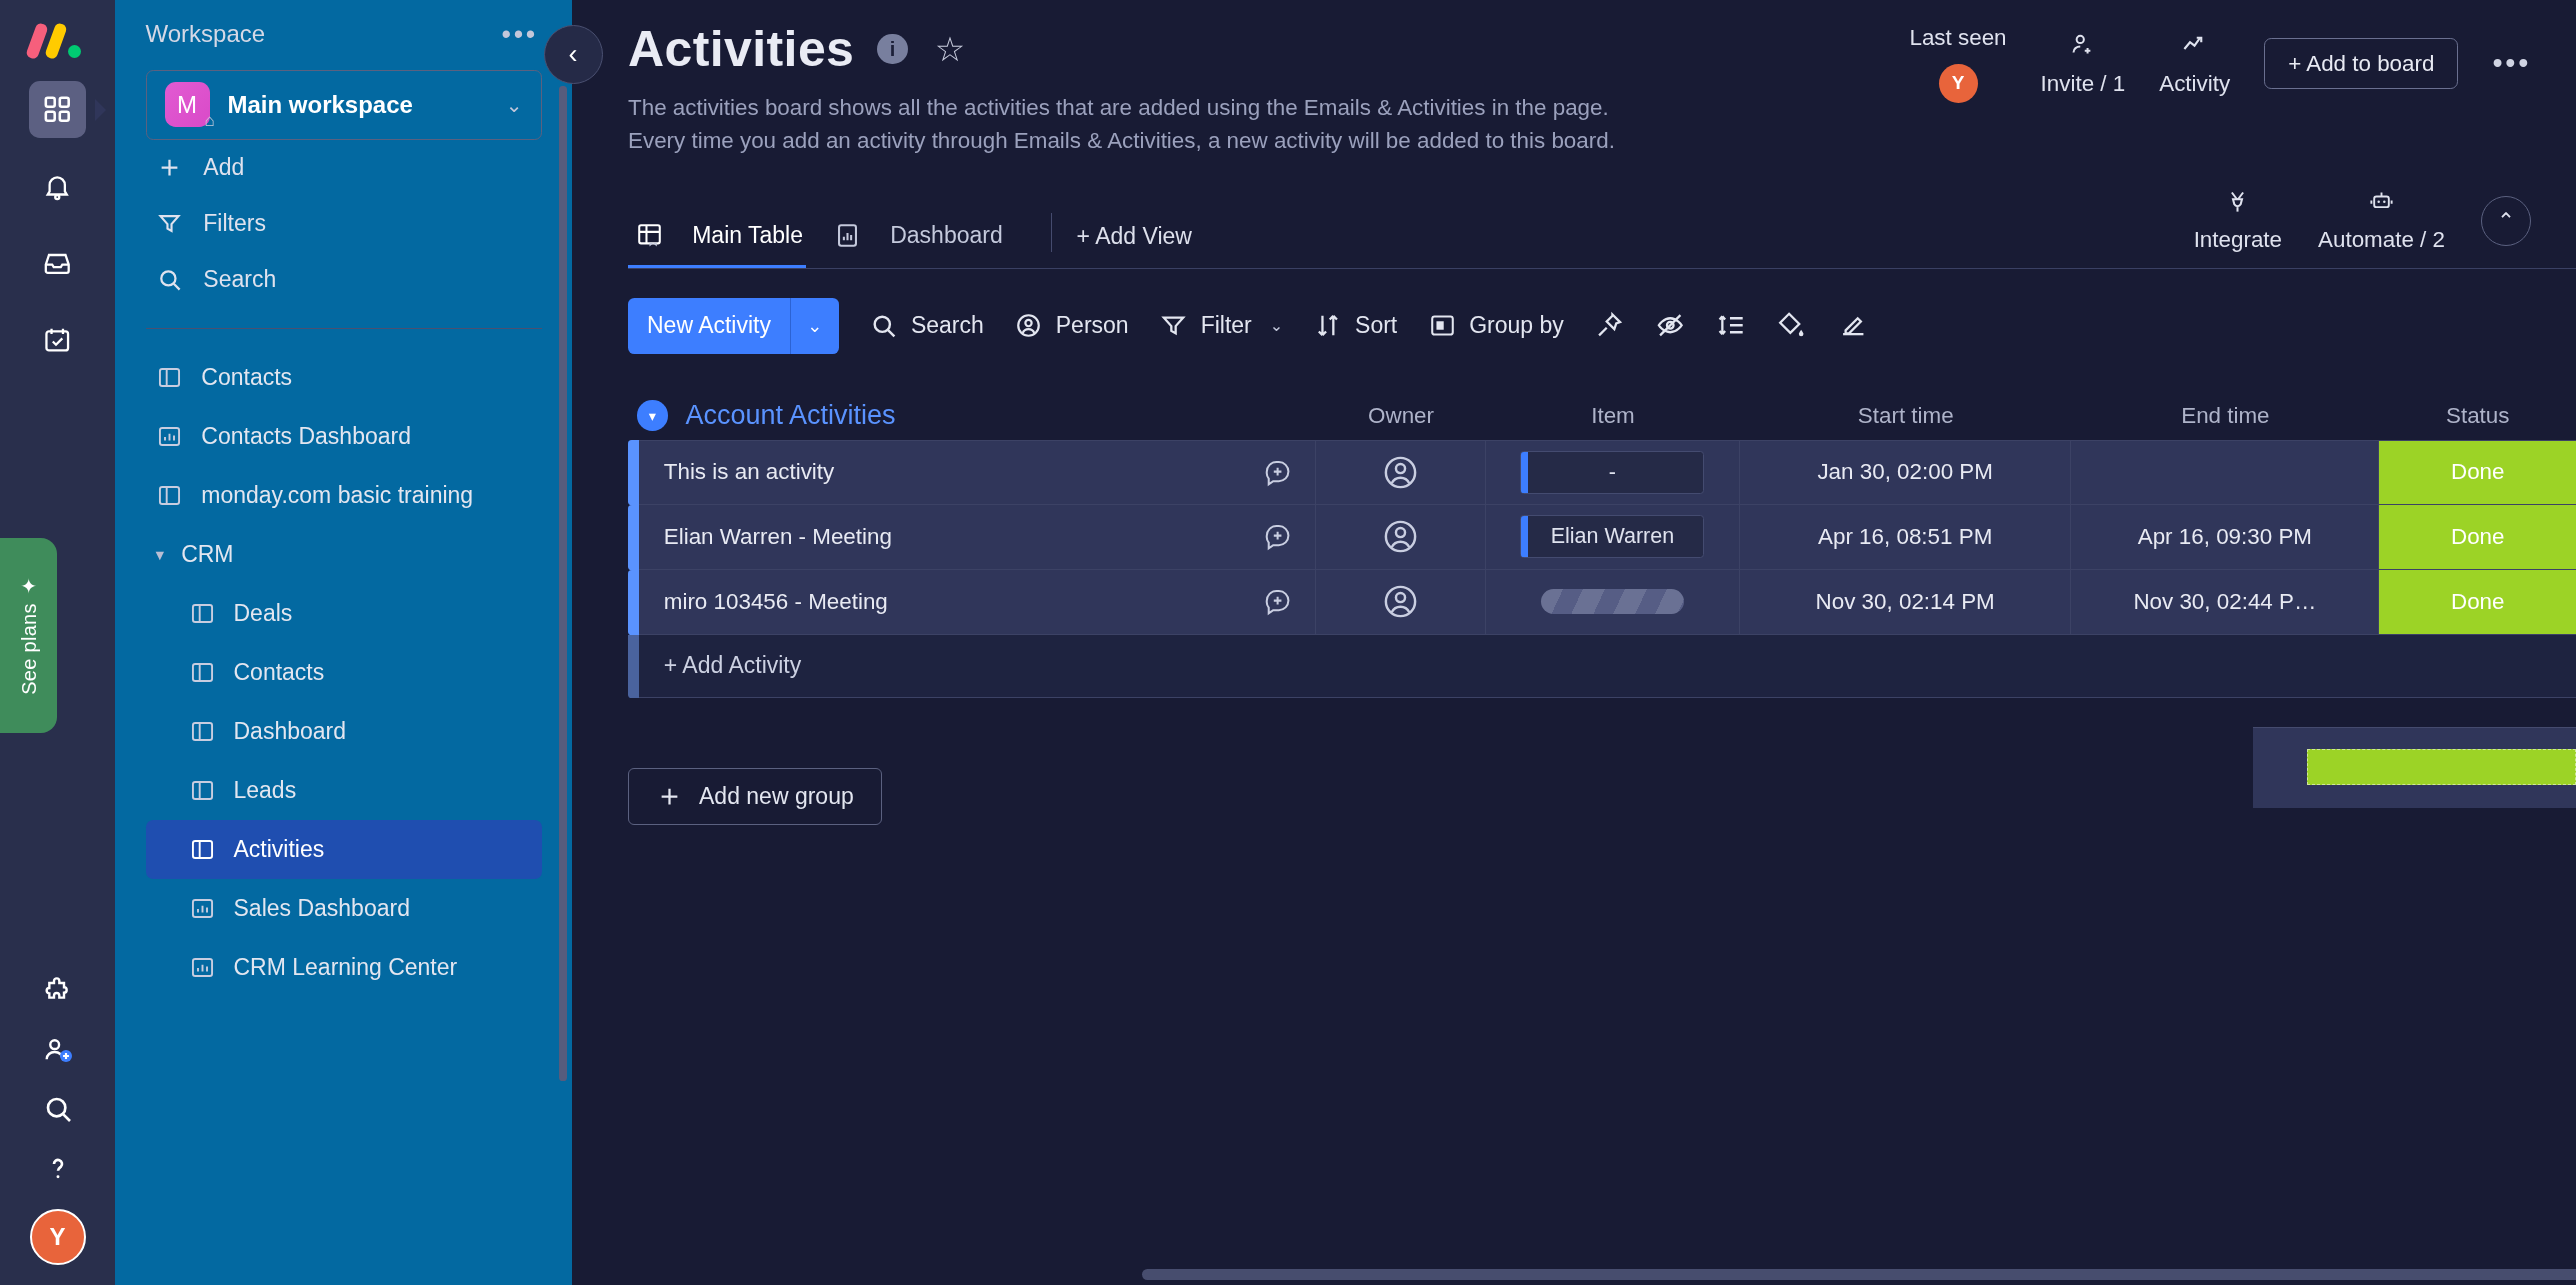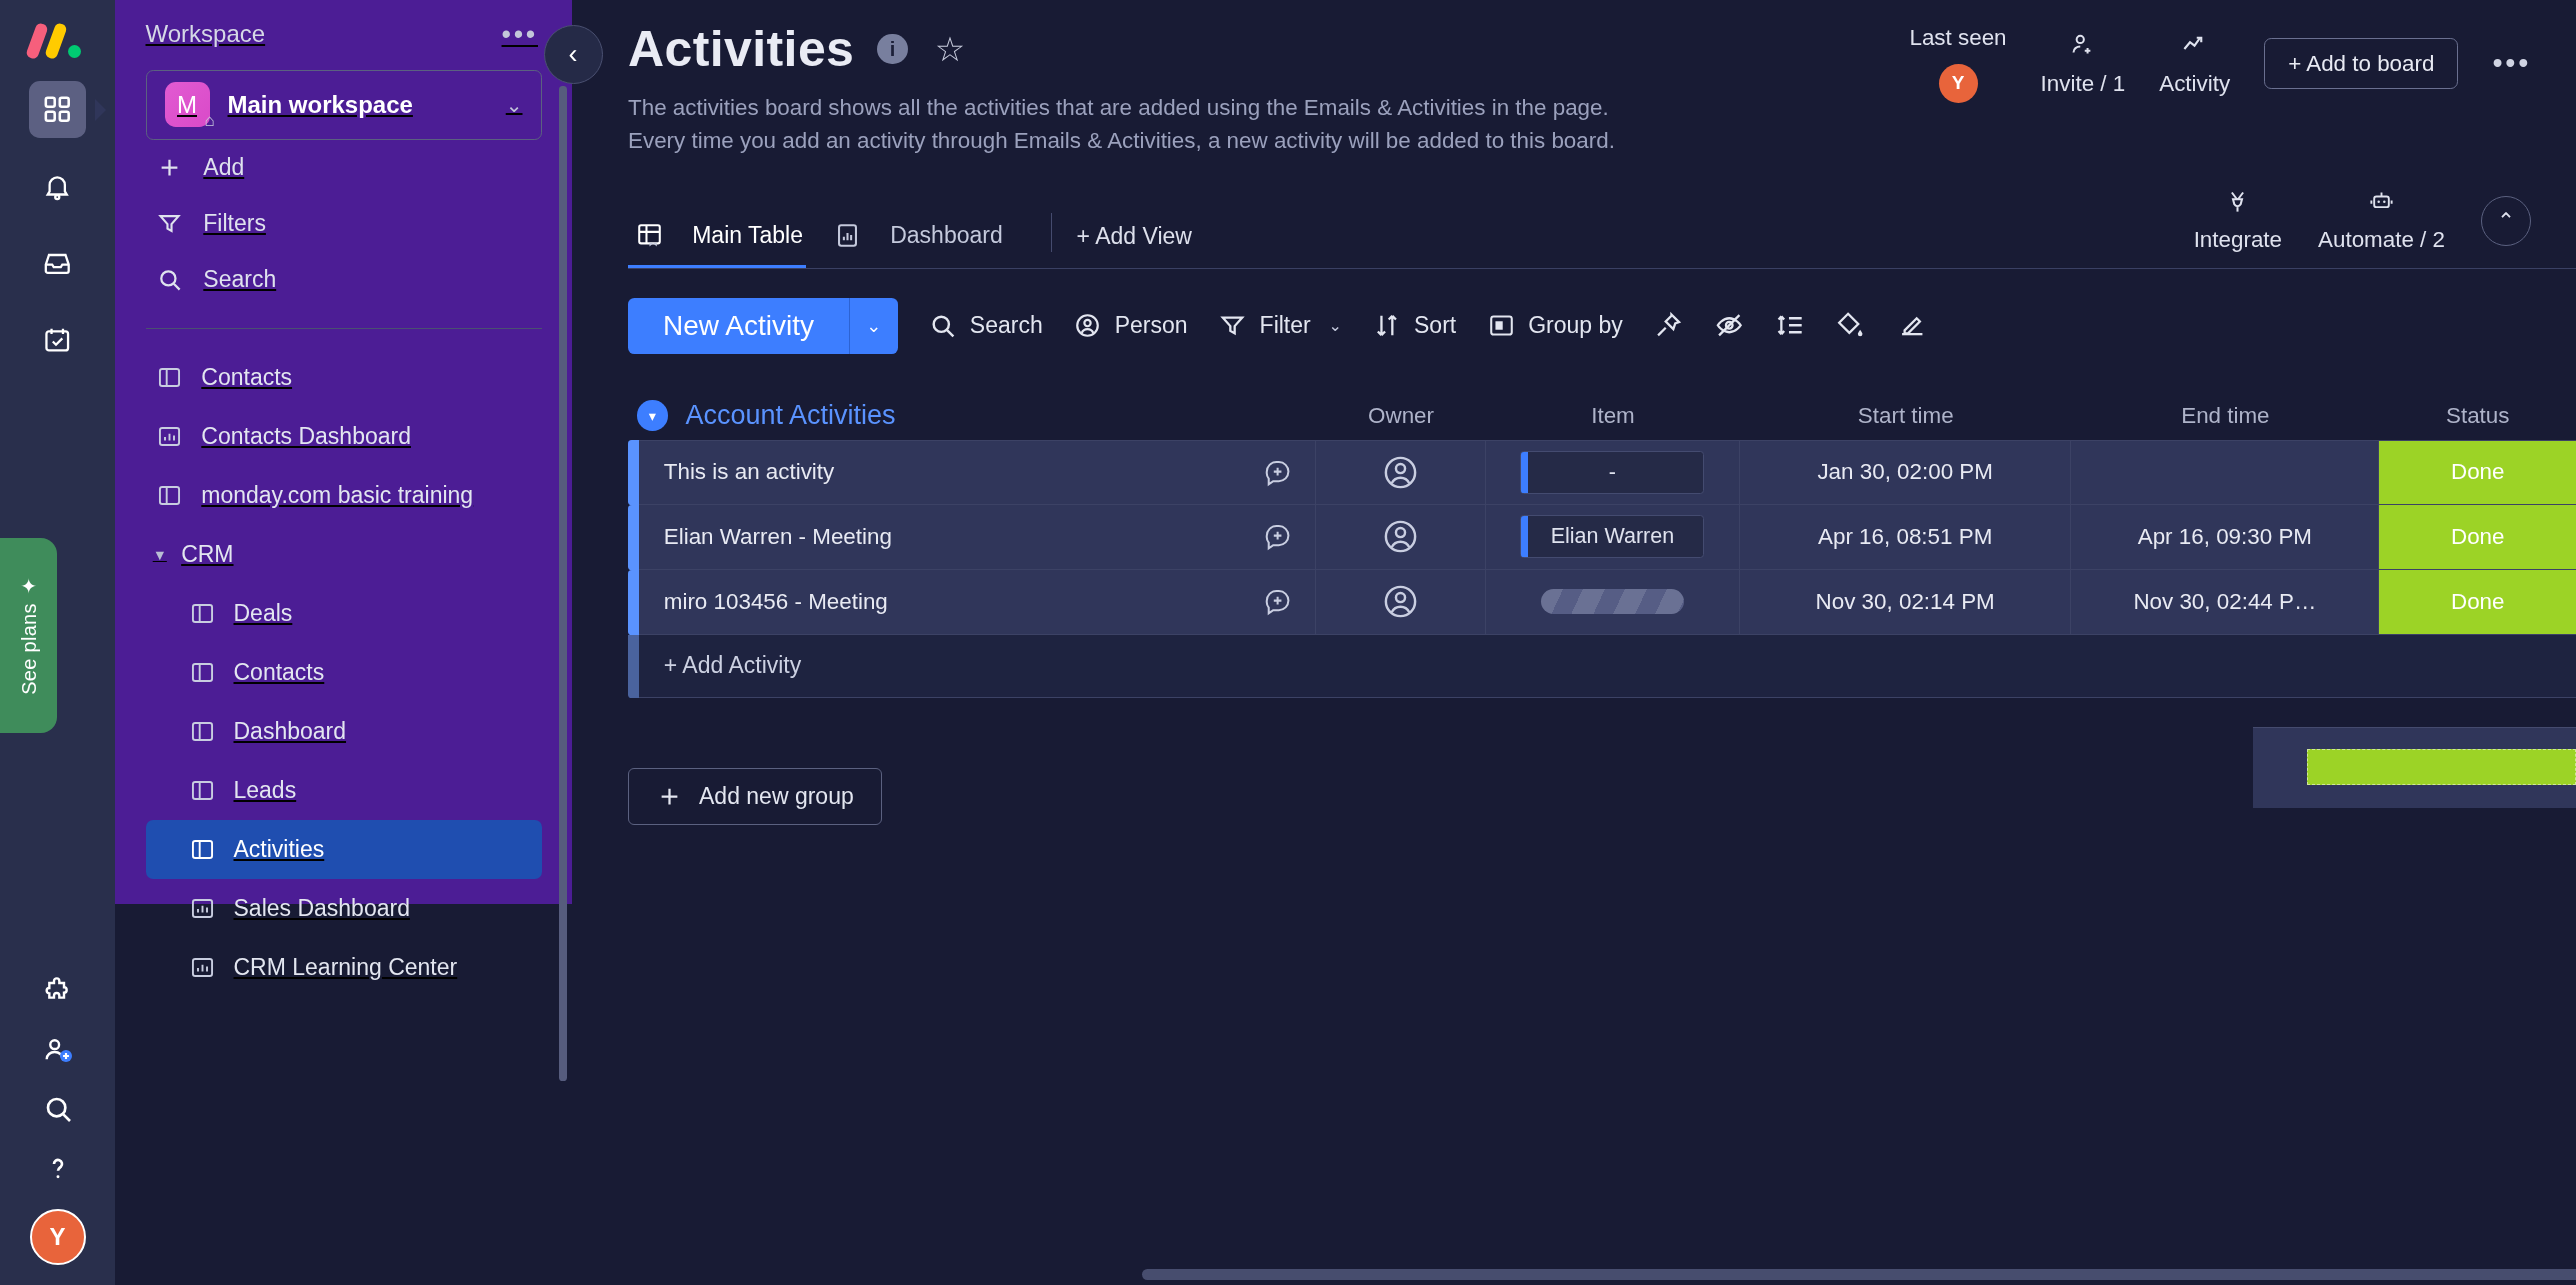--- a/index.html
+++ b/index.html
@@ -52,22 +52,22 @@
   .rail-ico { width: 36px; height: 36px; display:flex; align-items:center; justify-content:center; cursor:pointer; }
   .rail-ico svg { width: 32px; height: 32px; }
   .avatar-y {
     width: 56px; height: 56px; border-radius: 50%; background: #e8643b;
     border: 2.7px solid #fff; color: #fff; font-size: 24px; font-weight: bold;
     display: flex; align-items: center; justify-content: center; cursor: pointer;
   }
 
   
   .sidebar {
-    width: 457px; flex: 0 0 457px; height: 904px; background: #4c1d95;
-    position: relative; padding: 0 0 0 0; text-decoration: underline;
+    width: 457px; flex: 0 0 457px; height: 1285px; background: #0369a1;
+    position: relative; padding: 0 0 0 0;
   }
   .ws-head {
     display: flex; align-items: center; justify-content: space-between;
     padding: 20px 34px 0 30.5px;
   }
   .ws-title { color: #d5d8e6; font-size: 24px; }
   .ws-dots { color: #c3c7da; font-size: 27px; letter-spacing: 2.7px; cursor: pointer; line-height: 1; }
 
   .ws-picker {
     margin: 21.5px 30.5px 0 30.5px; height: 70px; border: 0.9px solid #5b6180;
@@ -171,21 +171,21 @@
     cursor: pointer; padding-bottom: 18px; }
   .tabs-right { margin-left: auto; display: flex; align-items: center; gap: 36px; padding-bottom: 14.3px; }
   .collapse-round {
     width: 50px; height: 50px; border-radius: 50%; border: 0.9px solid #5b6180;
     display: flex; align-items: center; justify-content: center; color: #dfe2ee; font-size: 21.5px; cursor: pointer;
   }
 
   
   .toolbar { margin-top: 29px; display: flex; align-items: center; gap: 30.5px; }
   .new-btn { display: flex; height: 56px; border-radius: 6.3px; overflow: hidden; cursor: pointer; }
-  .new-btn .lbl { background: #3d7eff; color: #fff; font-size: 28px; padding: 0 35px;
+  .new-btn .lbl { background: #3d7eff; color: #fff; font-size: 23px; padding: 0 19px;
     display: flex; align-items: center; }
   .new-btn .sep { width: 0.9px; background: #2c63d4; }
   .new-btn .arw { background: #3d7eff; color: #fff; width: 48px; display: flex;
     align-items: center; justify-content: center; font-size: 18px; }
   .tb-item { display: flex; align-items: center; gap: 12.5px; color: #e3e6f0; font-size: 23px; cursor: pointer; }
   .tb-item svg { width: 29px; height: 29px; }
   .tb-icon { cursor: pointer; display: flex; align-items: center; }
   .tb-icon svg { width: 30.5px; height: 30.5px; }
   .tb-caret { color: #c2c7db; font-size: 16px; margin-left: 5.4px; }
 

